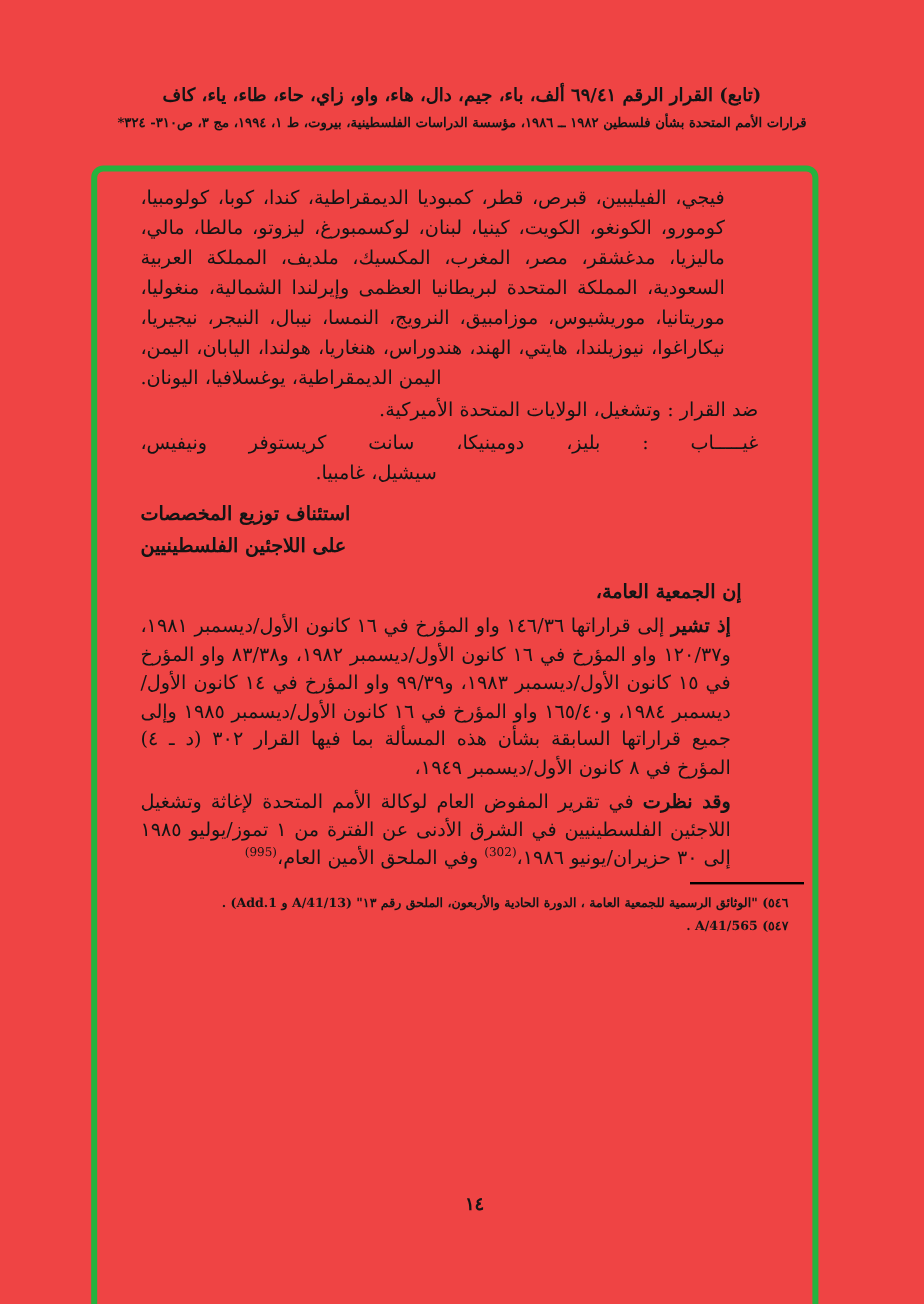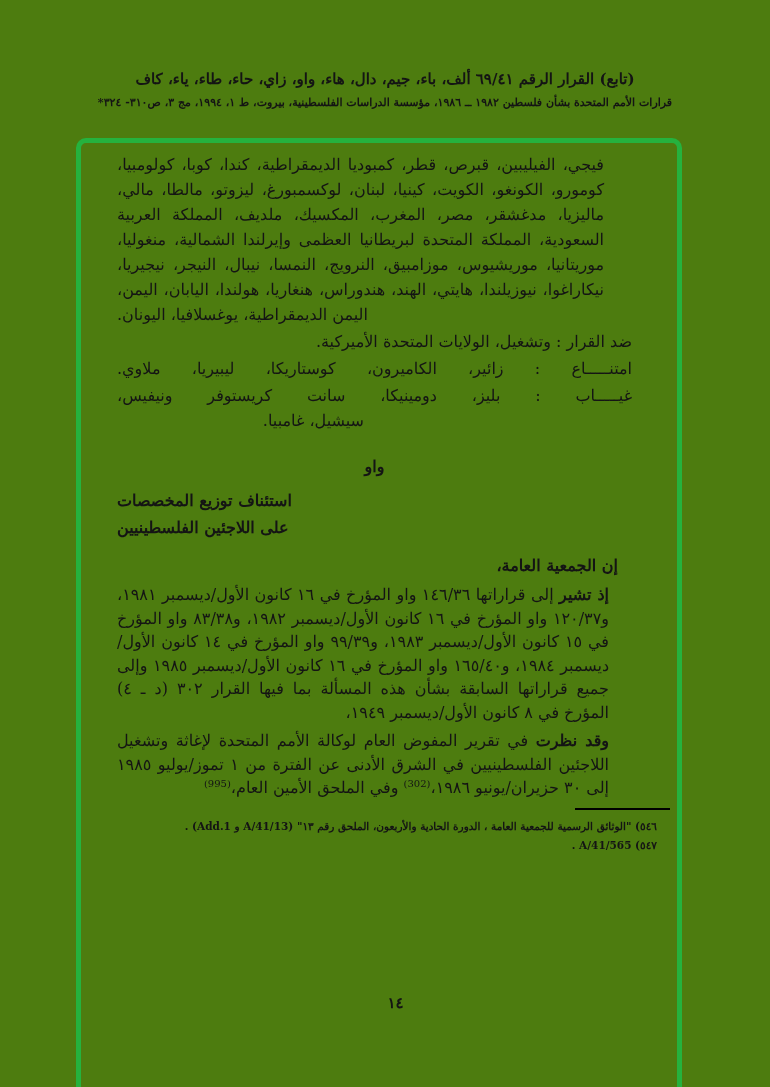--- a/index.html
+++ b/index.html
@@ -4,21 +4,21 @@
 <style>
   html, body {
     margin: 0;
     padding: 0;
     background: #ffffff;
   }
   .page {
     position: relative;
     width: 770px;
     height: 1087px;
-    background: #4d7c0f;
+    background: #ef4444;
     direction: rtl;
     font-family: "DejaVu Serif", "Liberation Serif", serif;
     color: #141414;
     overflow: hidden;
   }
   
   .page-header {
     position: absolute;
     top: 70px;
     left: 0;
@@ -129,27 +129,25 @@
     <div class="header-title">(تابع) القرار الرقم ٦٩/٤١ ألف، باء، جيم، دال، هاء، واو، زاي، حاء، طاء، ياء، كاف</div>
     <div class="header-source">قرارات الأمم المتحدة بشأن فلسطين ١٩٨٢ ــ ١٩٨٦، مؤسسة الدراسات الفلسطينية، بيروت، ط ١، ١٩٩٤، مج ٣، ص٣١٠- ٣٢٤*</div>
   </div>
 
   <div class="green-box">
 
     <div class="country-list">فيجي، الفيليبين، قبرص، قطر، كمبوديا الديمقراطية، كندا، كوبا، كولومبيا، كومورو، الكونغو، الكويت، كينيا، لبنان، لوكسمبورغ، ليزوتو، مالطا، مالي، ماليزيا، مدغشقر، مصر، المغرب، المكسيك، ملديف، المملكة العربية السعودية، المملكة المتحدة لبريطانيا العظمى وإيرلندا الشمالية، منغوليا، موريتانيا، موريشيوس، موزامبيق، النرويج، النمسا، نيبال، النيجر، نيجيريا، نيكاراغوا، نيوزيلندا، هايتي، الهند، هندوراس، هنغاريا، هولندا، اليابان، اليمن، اليمن الديمقراطية، يوغسلافيا، اليونان.</div>
 
     <div class="vote-line">ضد القرار : وتشغيل، الولايات المتحدة الأميركية.</div>
 
-    <div class="vote-line vote-justify">امتنـــــاع : زائير، الكاميرون، كوستاريكا، ليبيريا، ملاوي.</div>
 
     <div class="vote-line vote-justify">غيـــــاب : بليز، دومينيكا، سانت كريستوفر ونيفيس،</div>
 
     <div class="vote-cont">سيشيل، غامبيا.</div>
 
-    <div class="section-letter">واو</div>
 
     <div class="section-title first">استئناف توزيع المخصصات</div>
 
     <div class="section-title">على اللاجئين الفلسطينيين</div>
 
     <div class="preamble-intro">إن الجمعية العامة،</div>
 
     <div class="para">
       <span class="lead">إذ تشير</span><span> إلى قراراتها ١٤٦/٣٦ واو المؤرخ في ١٦ كانون الأول/ديسمبر ١٩٨١، و١٢٠/٣٧ واو المؤرخ في ١٦ كانون الأول/ديسمبر ١٩٨٢، و٨٣/٣٨ واو المؤرخ في ١٥ كانون الأول/ديسمبر ١٩٨٣، و٩٩/٣٩ واو المؤرخ في ١٤ كانون الأول/ديسمبر ١٩٨٤، و١٦٥/٤٠ واو المؤرخ في ١٦ كانون الأول/ديسمبر ١٩٨٥ وإلى جميع قراراتها السابقة بشأن هذه المسألة بما فيها القرار ٣٠٢ (د ـ ٤) المؤرخ في ٨ كانون الأول/ديسمبر ١٩٤٩،</span>
     </div>

